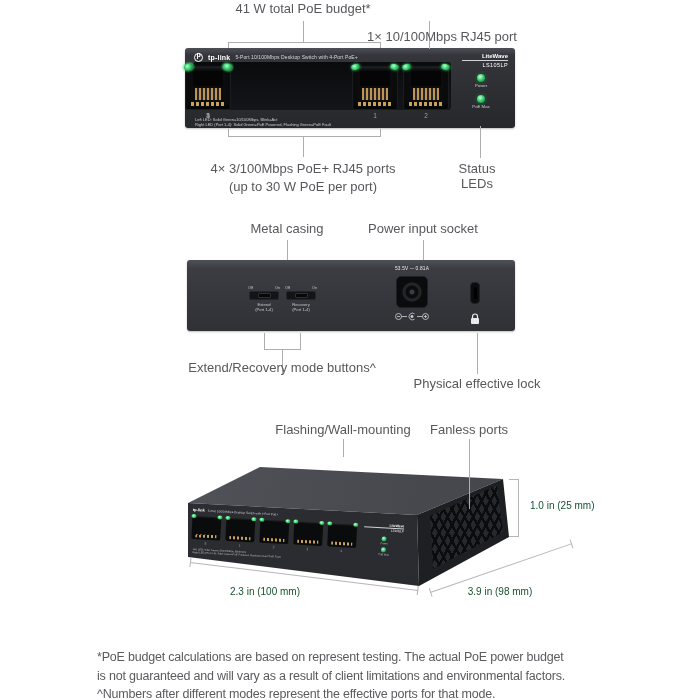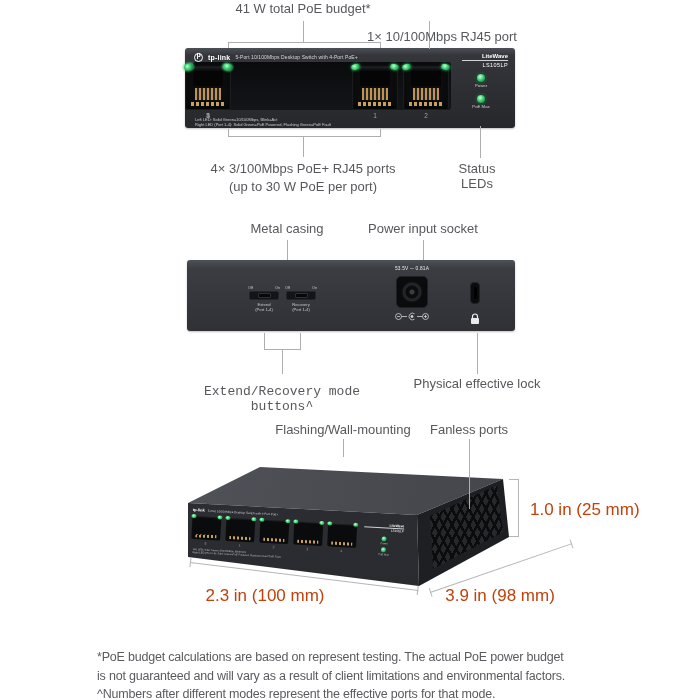--- a/index.html
+++ b/index.html
@@ -114,21 +114,21 @@
   .m-legend { position:absolute; left:2px; top:41px; font-size:2.6px; line-height:3.2px; color:rgba(233,236,239,.75); white-space:nowrap; }
 
   
   .dim { position:absolute; background:#b5b5b5; z-index:4; }
   .dim-rot { transform-origin:0 0; height:1px; }
   .dim .tick { position:absolute; width:1px; height:9px; top:-4px; background:#b5b5b5; }
   .dim .tick.t2 { right:0; }
   .dim-v { width:1px; }
   .dim-v .cap { position:absolute; left:-9px; width:10px; height:1px; background:#b5b5b5; }
   .dim-v .cap.c2 { bottom:0; }
-  .dim-lbl { position:absolute; font-size:17px; color:#c2410c; z-index:5; }
+  .dim-lbl { position:absolute; font-size:10px; color:#14532d; z-index:5; }
 
   
   .footnotes { position:absolute; left:97px; top:648px; width:470px; font-size:12.5px;
     line-height:18.6px; color:#5a5b5f; letter-spacing:-0.2px; z-index:5; }
 </style>
 </head>
 <body>
 
 <div class="lbl" style="left:203px; top:1px; width:200px;">41 W total PoE budget*</div>
 <div class="lbl" style="left:342px; top:1px; width:200px;margin-top:28px;">1× 10/100Mbps RJ45 port</div>
@@ -255,21 +255,21 @@
     <path d="M2.5 5 V3.5 A2.5 2.5 0 0 1 7.5 3.5 V5" stroke="#e8eaec" stroke-width="1.2" fill="none"></path>
     <rect x="1" y="5" width="8" height="6" rx="1" fill="#e8eaec"></rect>
   </svg>
 </div>
 
 <div class="ln" style="left:264px; top:333px; width:1px; height:16px;"></div>
 <div class="ln" style="left:300px; top:333px; width:1px; height:16px;"></div>
 <div class="ln" style="left:264px; top:349px; width:37px; height:1px;"></div>
 <div class="ln" style="left:282px; top:349px; width:1px; height:25px;"></div>
 <div class="ln" style="left:477px; top:333px; width:1px; height:41px;"></div>
-<div class="lbl" style="left:187px; top:384px; width:190px;font-family:Liberation Mono, monospace;">Extend/Recovery mode buttons^</div>
+<div class="lbl" style="left:187px; top:360px; width:190px;">Extend/Recovery mode buttons^</div>
 <div class="lbl" style="left:412px; top:376px; width:130px;">Physical effective lock</div>
 
 <div class="lbl" style="left:273px; top:422px; width:140px;">Flashing/Wall-mounting</div>
 <div class="lbl" style="left:424px; top:422px; width:90px;">Fanless ports</div>
 <div class="ln" style="left:343px; top:439px; width:1px; height:18px; z-index:3;"></div>
 <div class="ln" style="left:469px; top:439px; width:1px; height:70px; z-index:3;"></div>
 
 <div class="face iso-top"></div>
 <div class="face iso-front"></div>
 <div class="face iso-right"></div>

